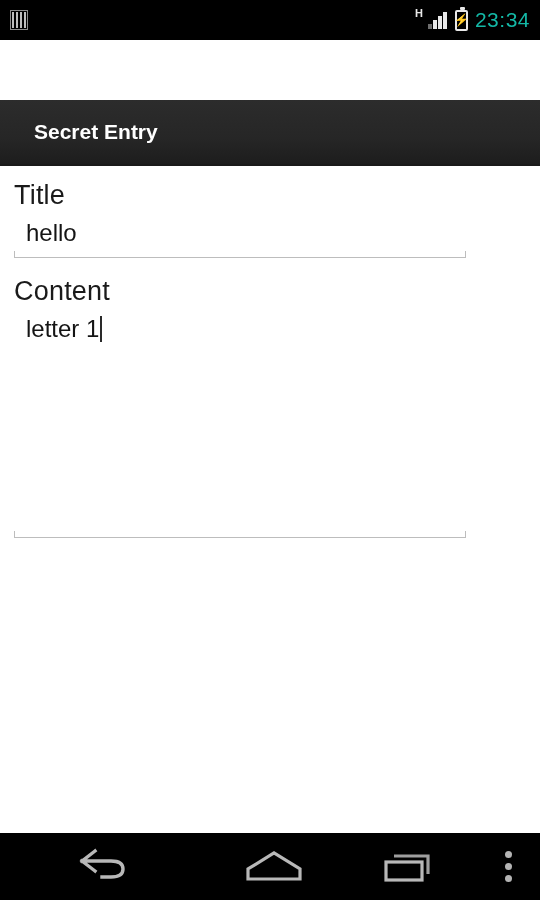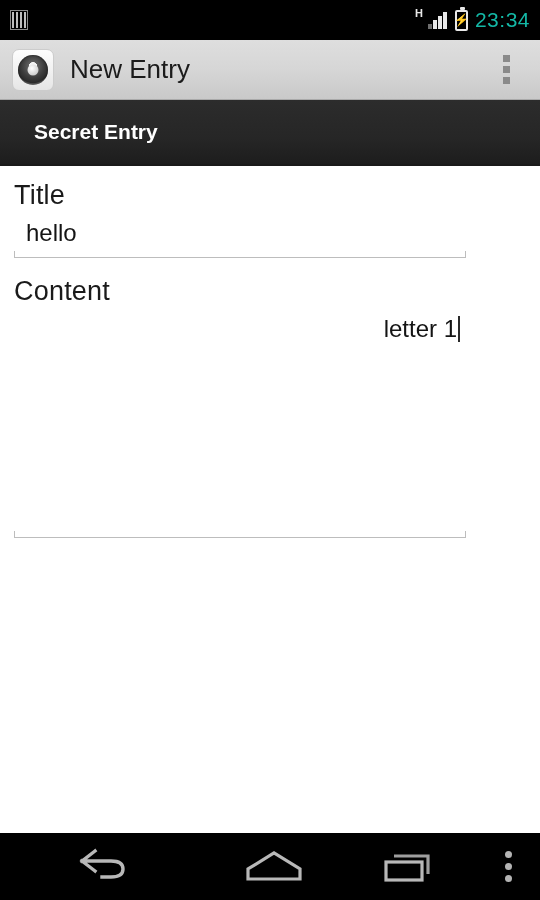--- a/index.html
+++ b/index.html
@@ -135,21 +135,21 @@
   .edit-text:before, .edit-text:after {
     content:""; position:absolute; bottom:0; width:1px; height:6px;
     background:#bdbdbd;
   }
   .edit-text:before { left:0; }
   .edit-text:after  { right:0; }
   .edit-value {
     font-size:24px; color:#141414; line-height:32px;
     min-height:32px; white-space:pre;
   }
-  #content-field { height:225px;text-align:right; }
+  #content-field { height:225px; }
   #content-field .edit-value { display:inline-block; }
   .caret {
     display:inline-block; width:2px; height:26px;
     background:#2a2a2a; vertical-align:-5px; margin-left:1px;
   }
 
   
   #popup-menu {
     position:absolute; left:252px; top:101px;
     width:276px;
@@ -211,31 +211,20 @@
           <i></i>
           <i></i>
       </span>
       <span class="battery">
         <span class="bolt">⚡</span>
       </span>
       <span id="status-clock">23:34</span>
     </div>
   </div>
 
-  <div id="action-bar">
-    <div id="app-icon">
-      <span class="dial"></span>
-    </div>
-    <div id="action-bar-title">New Entry</div>
-    <div id="overflow-button">
-      <span></span>
-        <span></span>
-        <span></span>
-    </div>
-  </div>
 
   <div id="secret-bar">
     <span id="secret-bar-label">Secret Entry</span>
   </div>
 
   <div id="form-area">
     <div class="field-label">Title</div>
     <div class="edit-text">
       <div class="edit-value">hello</div>
     </div>

